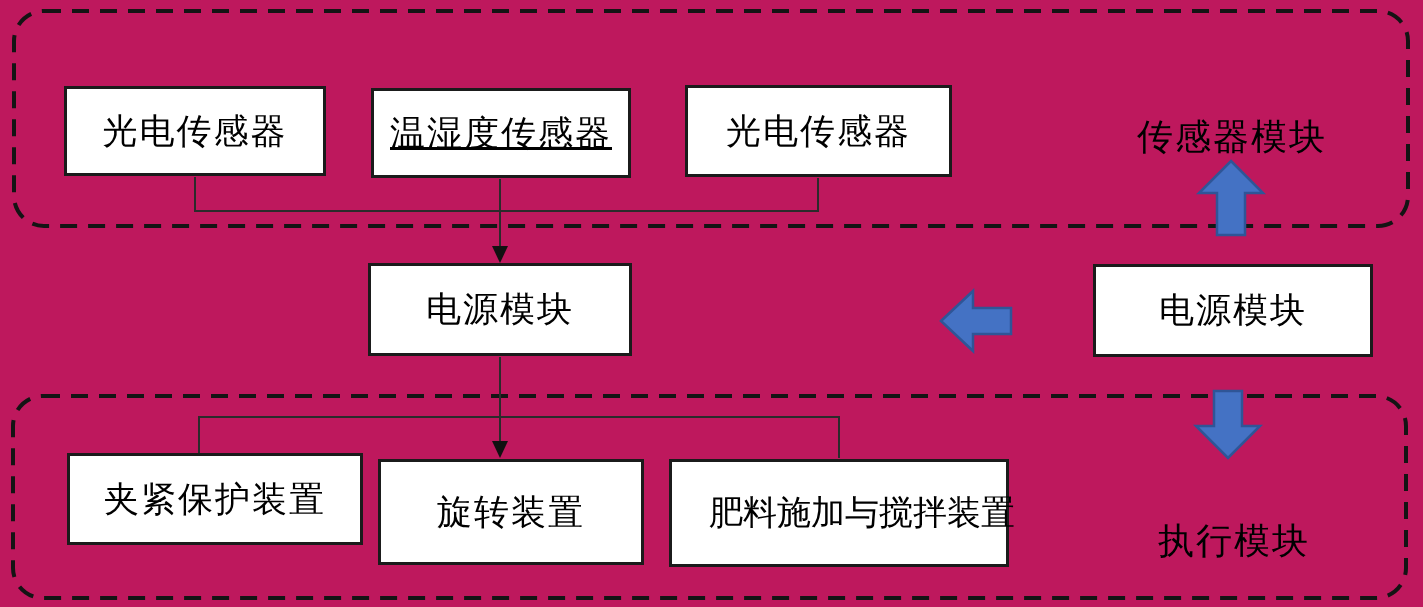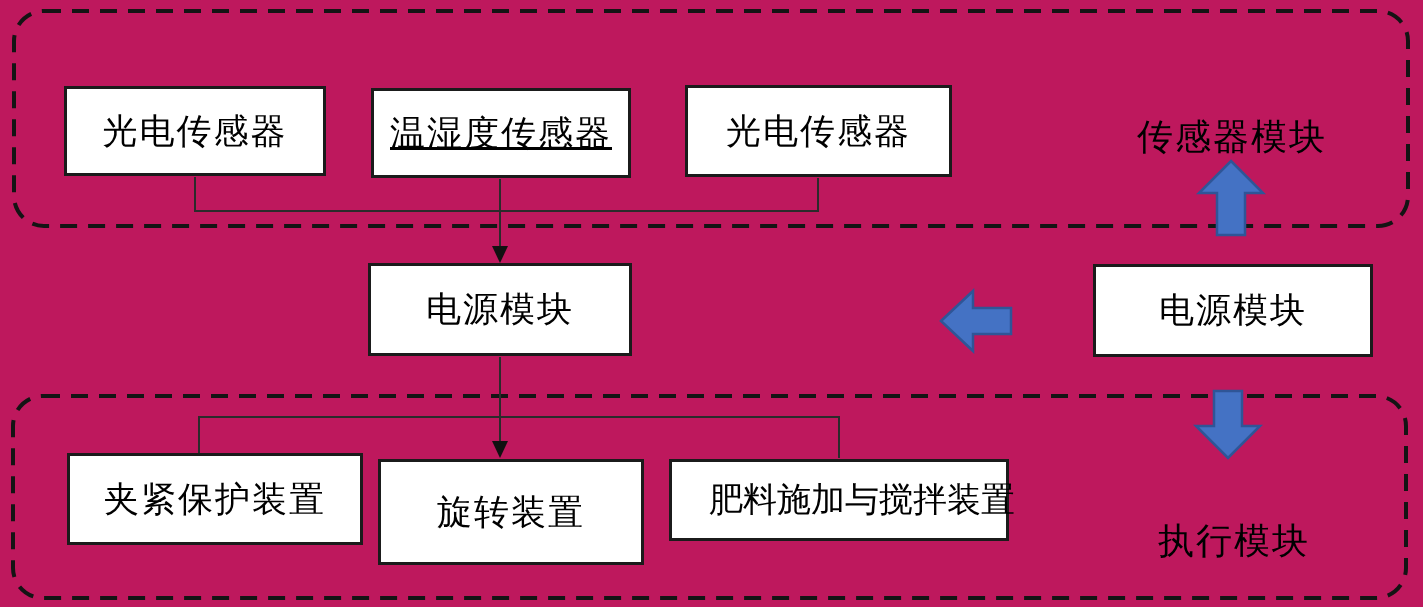--- a/index.html
+++ b/index.html
@@ -91,16 +91,16 @@
   <div class="node-box" style="left:64px; top:86px; width:262px; height:90px;">光电传感器</div>
   <div class="node-box" style="left:371px; top:88px; width:260px; height:90px;text-decoration:underline;">温湿度传感器</div>
   <div class="node-box" style="left:685px; top:85px; width:267px; height:92px;">光电传感器</div>
   <div class="module-label" style="left:1232px; top:137px;">传感器模块</div>
 
   <div class="node-box" style="left:368px; top:263px; width:264px; height:93px;">电源模块</div>
   <div class="node-box" style="left:1093px; top:264px; width:280px; height:93px;">电源模块</div>
 
   <div class="node-box" style="left:67px; top:453px; width:296px; height:92px;">夹紧保护装置</div>
   <div class="node-box" style="left:378px; top:459px; width:266px; height:106px;">旋转装置</div>
-  <div class="node-box wide" style="left:669px; top:459px; width:340px; height:82px;padding-left:46px;">肥料施加与搅拌装置</div>
+  <div class="node-box wide" style="left:669px; top:459px; width:340px; height:108px;padding-left:46px;">肥料施加与搅拌装置</div>
   <div class="module-label" style="left:1234px; top:511px;margin-top:30px;">执行模块</div>
 
 </div>
 
 </body></html>

